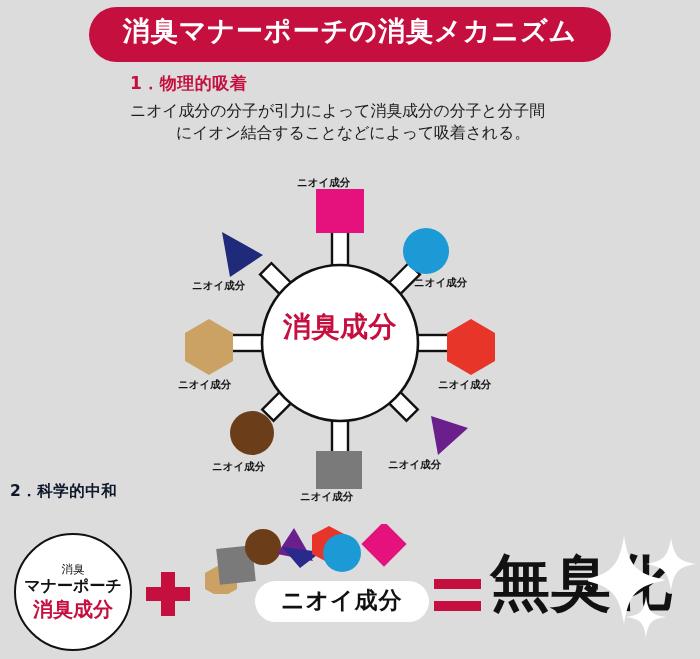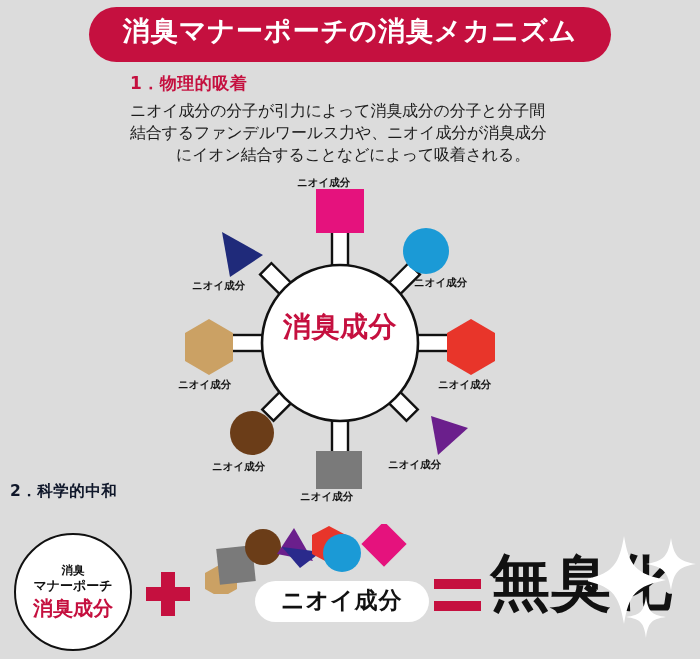--- a/index.html
+++ b/index.html
@@ -117,26 +117,26 @@
     border-radius: 50%;
     background: #ffffff;
     border: 2.5px solid #111111;
     display: flex;
     flex-direction: column;
     align-items: center;
     justify-content: center;
   }
   .pouch-l1 {
     font-size: 11.5px;
-    font-weight: 700;
+    font-weight: 400;
     color: #111111;
     line-height: 1.15;
   }
   .pouch-l2 {
-    font-size: 13px;
+    font-size: 16px;
     font-weight: 700;
     color: #111111;
     line-height: 1.15;
     margin-top: 1px;
   }
   .pouch-l3 {
     font-size: 20px;
     font-weight: 700;
     color: #c5103f;
     line-height: 1.2;
@@ -228,21 +228,20 @@
 <body>
 
 <div class="header-wrap">
   <div class="header-pill">消臭マナーポーチの消臭メカニズム</div>
 </div>
 
 <div class="sec1">
   <div class="sec1-title">1．物理的吸着</div>
   <div class="sec1-body">
     <div>ニオイ成分の分子が引力によって消臭成分の分子と分子間</div>
-    <div>結合するファンデルワールス力や、ニオイ成分が消臭成分</div>
     <div>にイオン結合することなどによって吸着される。</div>
   </div>
 </div>
 
 <div class="diagram">
   <svg width="330" height="320" viewBox="0 0 330 320">
 
     <g stroke="#111111" stroke-width="2.4" fill="#ffffff">
 
       <rect x="157" y="30" width="16" height="132"></rect>

